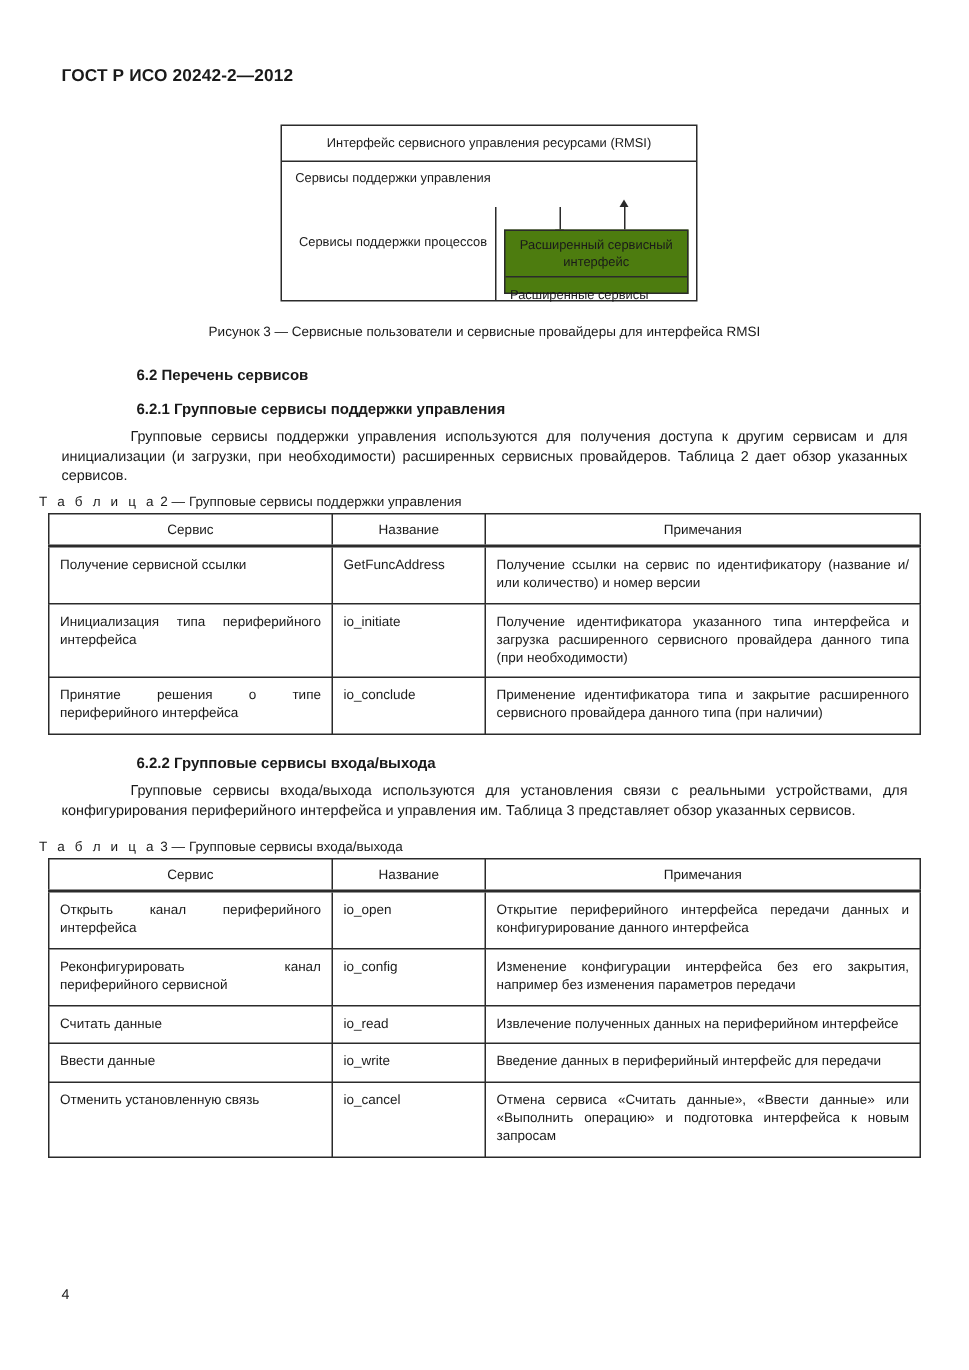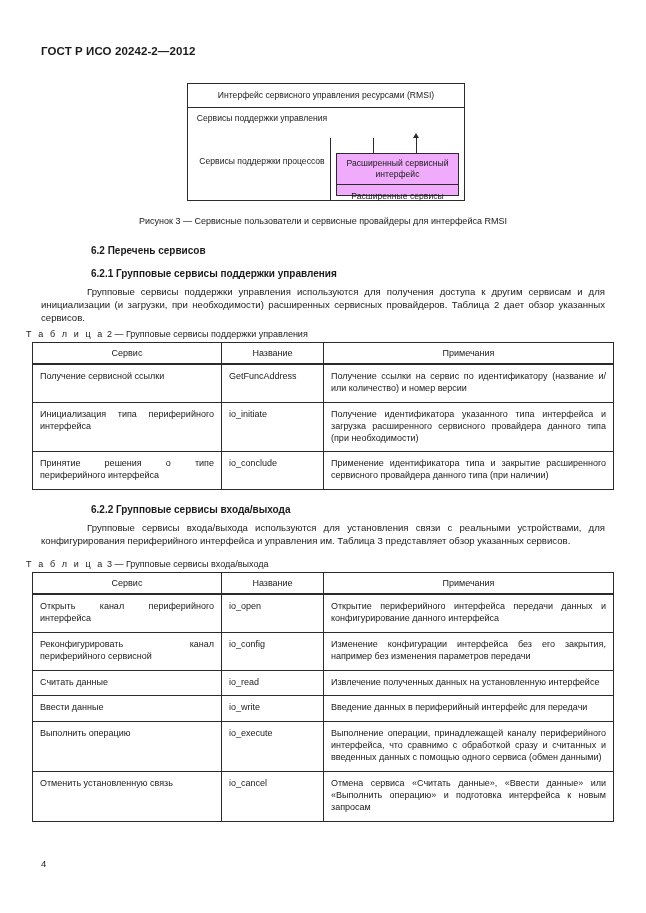--- a/index.html
+++ b/index.html
@@ -97,31 +97,31 @@
     background: #2b2b2b;
   }
   
   .ext-block {
     position: absolute;
     left: 148px;
     top: 45px;
     right: 5px;
     bottom: 4px;
     border: 1px solid #2b2b2b;
-    background: #f0abfc;
+    background: #4d7c0f;
   }
   .ext-iface {
     border-bottom: 1px solid #2b2b2b;
     text-align: center;
     font-size: 8.6px;
     line-height: 1.3;
     padding: 4px 3px 4px;
   }
   .ext-serv {
-    text-align: center;
+    text-align: left;
     font-size: 8.6px;
     padding: 6px 3px 4px;
   }
   
   .arrow {
     position: absolute;
     width: 1px;
     background: #2b2b2b;
   }
   .arrow-head {
@@ -305,33 +305,28 @@
         <td>Открытие периферийного интерфейса передачи данных и конфигурирование данного интерфейса</td>
       </tr>
       <tr>
         <td class="svc">Реконфигурировать канал периферийного сервисной</td>
         <td class="name">io_config</td>
         <td>Изменение конфигурации интерфейса без его закрытия, например без изменения параметров передачи</td>
       </tr>
       <tr>
         <td class="svc">Считать данные</td>
         <td class="name">io_read</td>
-        <td>Извлечение полученных данных на установленную интерфейсе</td>
+        <td>Извлечение полученных данных на периферийном интерфейсе</td>
       </tr>
       <tr>
         <td class="svc">Ввести данные</td>
         <td class="name">io_write</td>
         <td>Введение данных в периферийный интерфейс для передачи</td>
       </tr>
       <tr>
-        <td class="svc">Выполнить операцию</td>
-        <td class="name">io_execute</td>
-        <td>Выполнение операции, принадлежащей каналу периферийного интерфейса, что сравнимо с обработкой сразу и считанных и введенных данных с помощью одного сервиса (обмен данными)</td>
-      </tr>
-      <tr>
         <td class="svc">Отменить установленную связь</td>
         <td class="name">io_cancel</td>
         <td>Отмена сервиса «Считать данные», «Ввести данные» или «Выполнить операцию» и подготовка интерфейса к новым запросам</td>
       </tr>
     </tbody>
   </table>
 
   <div class="page-number">4</div>
 
 </div>

